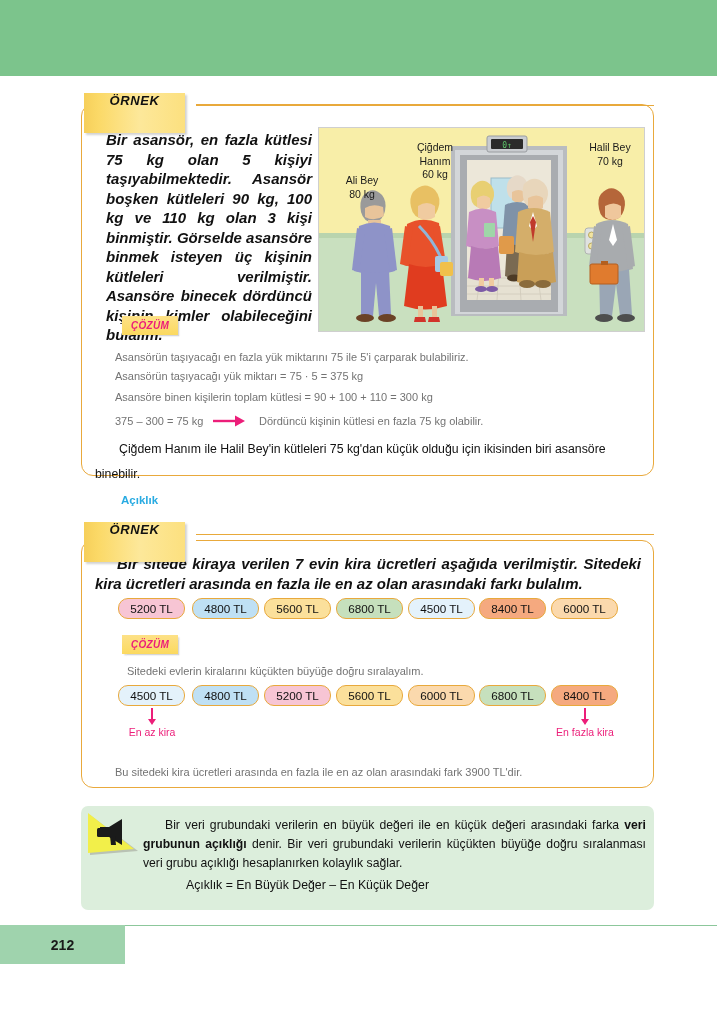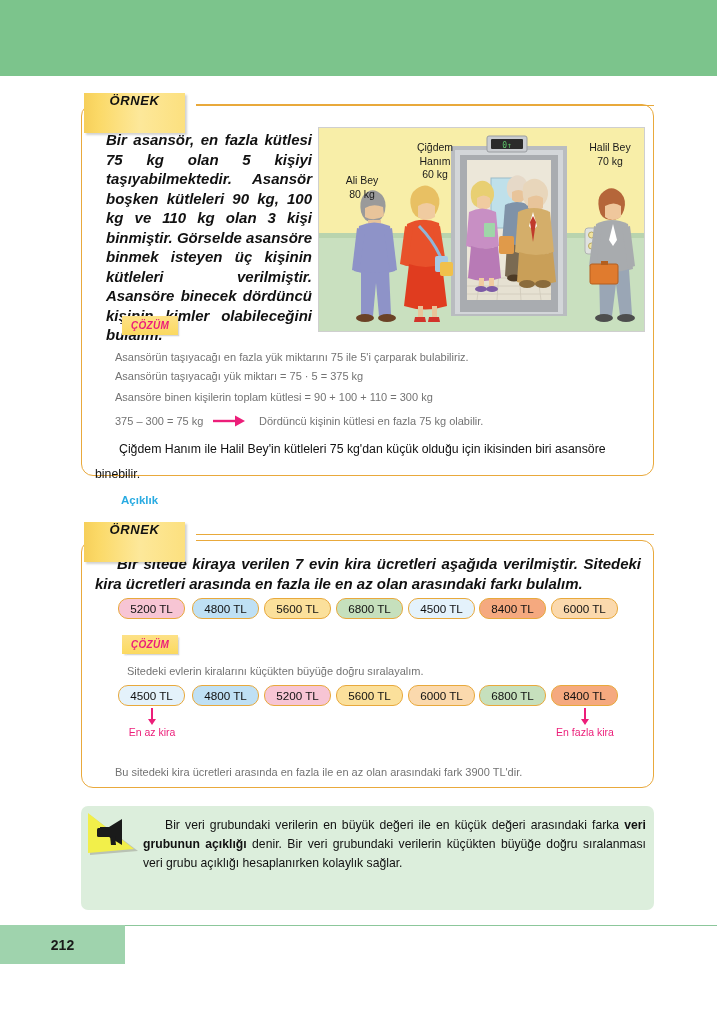--- a/index.html
+++ b/index.html
@@ -384,18 +384,19 @@
   <svg class="info-tri" viewBox="0 0 56 48">
     <polygon points="4,4 52,40 4,44" fill="#b9c2b4"></polygon>
     <polygon points="2,2 48,38 2,42" fill="#f2ef4a"></polygon>
     <path d="M14 16 l9 0 l13 -8 l0 26 l-13 -8 l-9 0z" fill="#1a1a1a"></path>
     <rect x="11" y="17" width="5" height="9" rx="1.5" fill="#1a1a1a"></rect>
     <path d="M24 25 l5 0 l1 9 l-5 0z" fill="#1a1a1a"></path>
   </svg>
   <div class="info-text">
     <span style="display:inline-block; width:22px;"></span><span>Bir veri grubundaki verilerin en büyük değeri ile en küçük değeri arasındaki farka </span><b>veri grubunun açıklığı</b><span> denir. Bir veri grubundaki verilerin küçükten büyüğe doğru sıralanması veri grubu açıklığı hesaplanırken kolaylık sağlar.</span>
   </div>
+  <div class="info-formula">Açıklık = En Büyük Değer – En Küçük Değer</div>
 
   <div class="footer-band"></div>
   <div class="footer-rule"></div>
   <div class="page-num">212</div>
 
 </div>
 
 </body></html>

